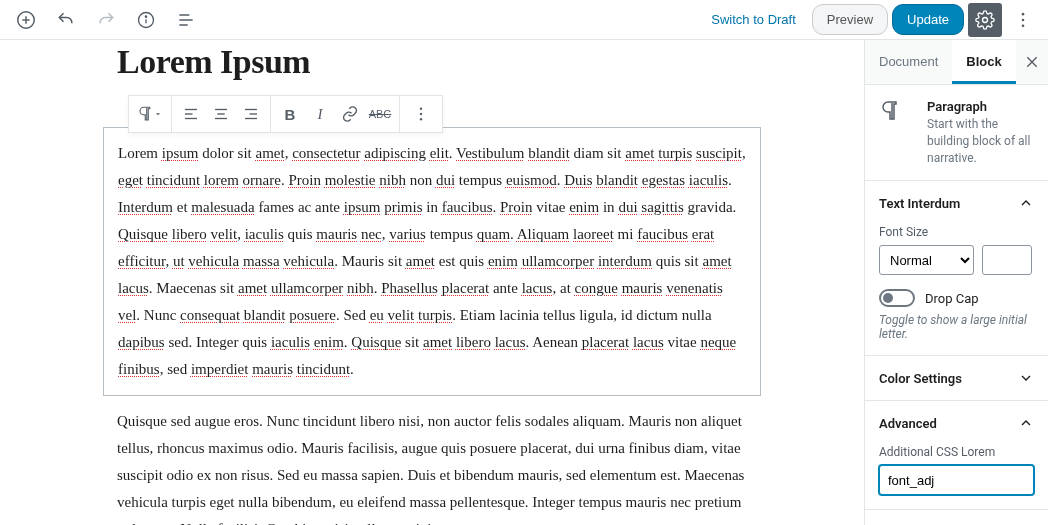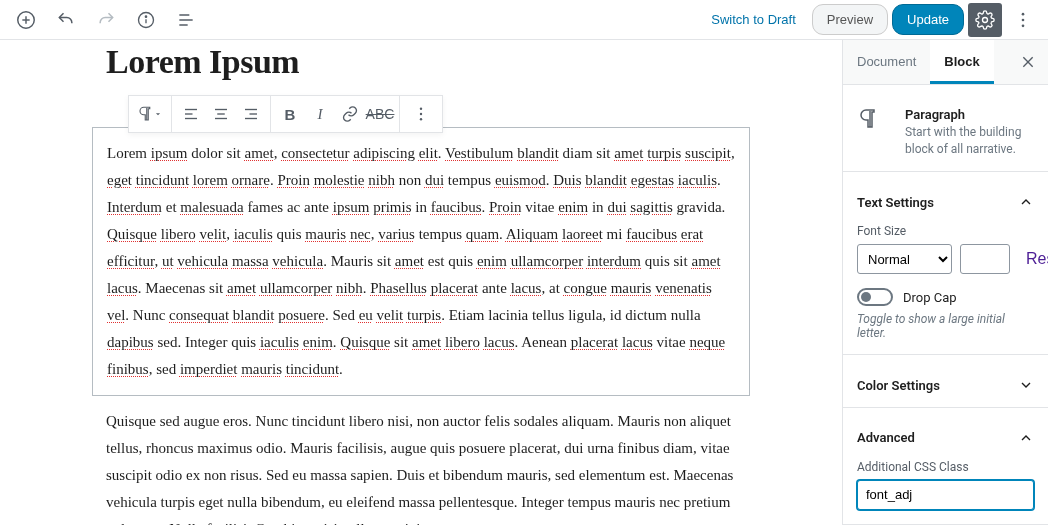--- a/index.html
+++ b/index.html
@@ -25,21 +25,21 @@
   .tb-grp{display:flex;align-items:center;border-right:1px solid #e2e4e7;padding:0 4px;}
   .tb-grp:last-child{border-right:none;}
   .tb-btn{width:34px;height:36px;display:flex;align-items:center;justify-content:center;background:none;border:none;color:#555d66;cursor:pointer;}
   .tb-btn.sm{width:30px;}
   
   .para-block{font-family:Georgia,"Times New Roman",serif;font-size:15px;line-height:1.8;color:#1e1e1e;margin:0;padding:12px 0;}
   .para-block.selected{border:1px solid #b5bcc2;padding:12px 14px;margin:2px -14px 0 -14px;}
   .para-wrap{margin-top:46px;}
   .spell{text-decoration:underline dotted #e03131;text-decoration-thickness:1.2px;text-underline-offset:2px;}
   
-  .sidebar{width:206px;border-left:1px solid #e2e4e7;background:#fff;display:flex;flex-direction:column;overflow-y:auto;justify-content:space-between;}
+  .sidebar{width:184px;border-left:1px solid #e2e4e7;background:#fff;display:flex;flex-direction:column;overflow-y:auto;}
   .side-tabs{display:flex;align-items:center;border-bottom:1px solid #e2e4e7;background:#f8f9f9;}
   .side-tab{padding:14px 14px 12px;font-size:13px;color:#6c7781;background:none;border:none;cursor:pointer;border-bottom:3px solid transparent;}
   .side-tab.active{color:#1e1e1e;font-weight:600;border-bottom-color:#0085ba;background:#fff;}
   .side-close{margin-left:auto;width:40px;height:44px;background:none;border:none;color:#555d66;cursor:pointer;display:flex;align-items:center;justify-content:center;}
   .side-header{display:flex;gap:24px;padding:14px;border-bottom:1px solid #e2e4e7;}
   .side-header .bicon{width:24px;height:24px;flex-shrink:0;color:#555d66;}
   .side-header .bt{font-weight:600;font-size:13px;margin:0 0 2px 0;}
   .side-header .bd{font-size:12px;color:#6c7781;line-height:1.4;}
   .panel{border-bottom:1px solid #e2e4e7;}
   .panel-h{display:flex;align-items:center;justify-content:space-between;padding:14px;font-weight:600;font-size:13px;cursor:pointer;}
@@ -190,21 +190,21 @@
             </button>
           <button class="tb-btn sm">
               <span>
                 <svg width="18" height="18" viewBox="0 0 24 24" fill="none" stroke="currentColor" stroke-width="1.8">
                   <path d="M10 13a5 5 0 0 0 7.07 0l2-2a5 5 0 1 0-7.07-7.07l-1 1"></path>
                   <path d="M14 11a5 5 0 0 0-7.07 0l-2 2a5 5 0 1 0 7.07 7.07l1-1"></path>
                 </svg>
               </span>
             </button>
           <button class="tb-btn sm">
-              <span style="font-size:14px;text-decoration:line-through;">ABC</span>
+              <span style="font-size:11px;text-decoration:line-through;">ABC</span>
             </button>
         </div>
         <div class="tb-grp">
           <button class="tb-btn">
               <span>
                 <svg width="18" height="18" viewBox="0 0 24 24" fill="currentColor">
                   <circle cx="12" cy="5" r="1.6"></circle>
                   <circle cx="12" cy="12" r="1.6"></circle>
                   <circle cx="12" cy="19" r="1.6"></circle>
                 </svg>
@@ -235,21 +235,21 @@
             </svg>
           </div>
         <div>
           <p class="bt">Paragraph</p>
           <div class="bd">Start with the building block of all narrative.</div>
         </div>
       </div>
 
       <div class="panel">
         <div class="panel-h">
-          <span>Text Settings</span>
+          <span>Text Interdum</span>
           <span>
               <svg width="16" height="16" viewBox="0 0 24 24" fill="none" stroke="currentColor" stroke-width="2">
                 <polyline points="6 15 12 9 18 15"></polyline>
               </svg>
             </span>
         </div>
         <div class="panel-b">
           <label class="field-label">Font Size</label>
           <div class="row">
             <select class="ctl">
@@ -280,20 +280,20 @@
       <div class="panel">
         <div class="panel-h">
           <span>Advanced</span>
           <span>
               <svg width="16" height="16" viewBox="0 0 24 24" fill="none" stroke="currentColor" stroke-width="2">
                 <polyline points="6 15 12 9 18 15"></polyline>
               </svg>
             </span>
         </div>
         <div class="panel-b">
-          <label class="field-label">Additional CSS Class</label>
+          <label class="field-label">Additional CSS Lorem</label>
           <input class="text" value="font_adj" style="">
         </div>
       </div>
 
     </div>
   </div>
 </div>
 
 </body></html>

